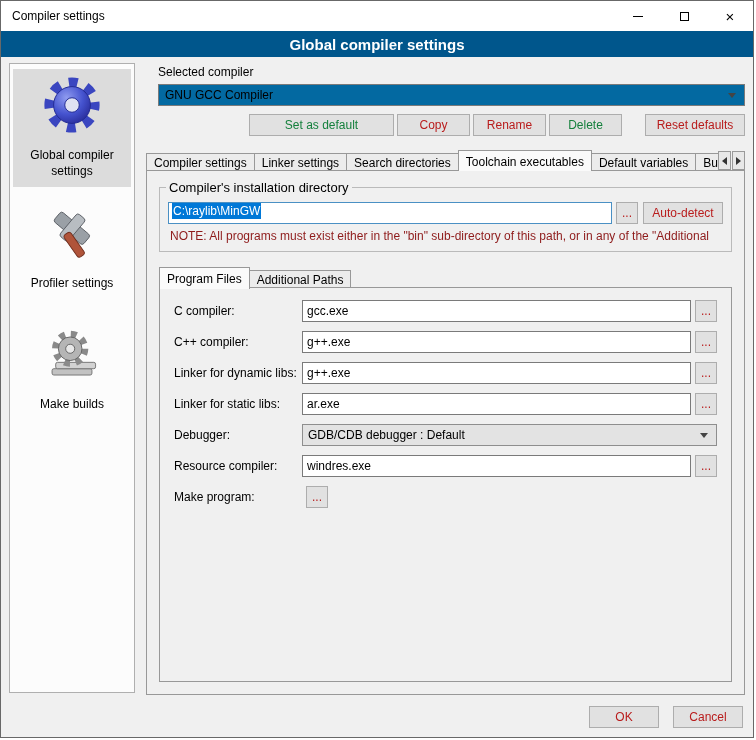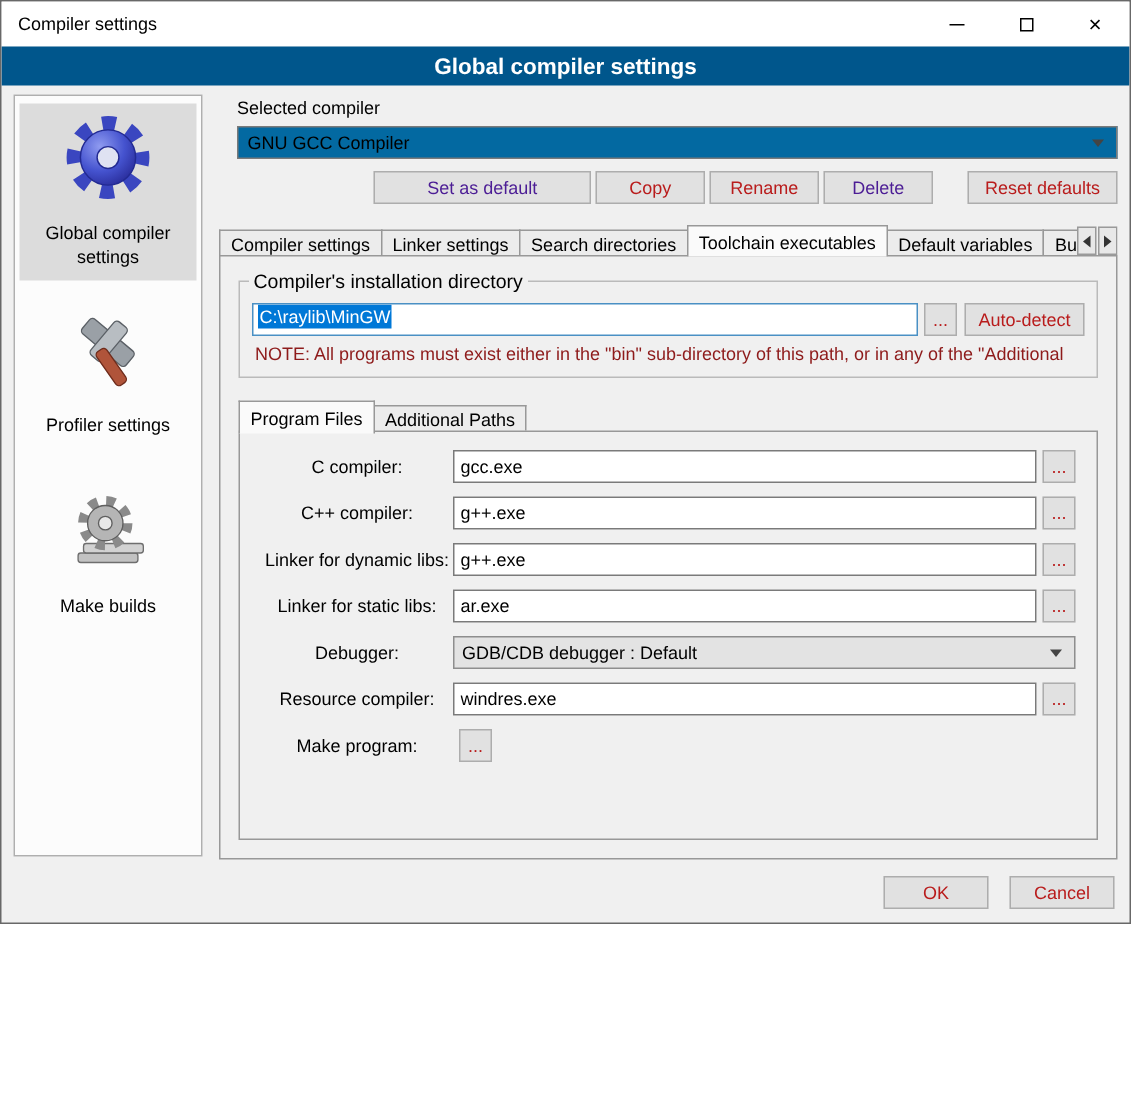--- a/index.html
+++ b/index.html
@@ -1,17 +1,17 @@
 <!DOCTYPE html>
 <html><head>
 <meta charset="utf-8">
 <style>
   * { box-sizing: border-box; }
   body { margin:0; background:#ffffff; font-family:"Liberation Sans", sans-serif; }
-  .win { width:754px; height:616px; border:1px solid #686868; position:relative; background:#F0F0F0; overflow:hidden; }
+  .win { width:754px; height:738px; border:1px solid #686868; position:relative; background:#F0F0F0; overflow:hidden; }
 
   
   .titlebar { height:30px; background:#ffffff; display:flex; align-items:center; }
   .title { font-size:12px; padding-left:11px; flex:1; color:#000; }
   .ctl { width:46px; height:30px; display:flex; align-items:center; justify-content:center; cursor:pointer; }
   .glyph-min { width:10px; height:1px; background:#000; }
   .glyph-max { width:9px; height:9px; border:1px solid #000; }
   .ctl-close { font-size:15px; line-height:1; }
 
   
@@ -30,21 +30,21 @@
 
   
   .content { position:absolute; left:145px; right:8px; top:4px; bottom:2px; display:flex; flex-direction:column; }
   .sel-label { font-size:12px; margin:4px 0 5px 12px; }
   .row-combo { margin-left:12px; height:22px; background:#0369a1; border:1px solid #7A7A7A; display:flex; align-items:center; cursor:pointer; }
   .combo-text { font-size:12px; padding-left:6px; flex:1; }
   .combo-arrow { width:0; height:0; margin-right:8px; border-left:4px solid transparent; border-right:4px solid transparent; border-top:5px solid #444; }
 
   .btnrow { margin:8px 0 0 12px; display:flex; justify-content:flex-end; gap:3px; height:22px; }
   .btn { background:#E1E1E1; border:1px solid #ADADAD; font-size:12px; display:flex; align-items:center; justify-content:center; cursor:pointer; color:#b91c1c; }
-  .btn.disabled { color:#4c1d95; cursor:default; }
+  .btn.disabled { color:#15803d; cursor:default; }
   .w145 { width:145px; } .w73 { width:73px; } .w100 { width:100px; margin-left:20px; }
 
   
   .tabstrip { margin-top:13px; display:flex; align-items:flex-end; height:22px; position:relative; padding-right:28px; overflow:hidden; }
   .tab { flex:0 0 auto; font-size:12px; padding:0 7px; height:19px; line-height:19px; background:#ECECEC; border:1px solid #989898; border-bottom:none; margin-right:-1px; margin-bottom:-1px; white-space:nowrap; cursor:pointer; }
   .tab.active { background:#FAFAFA; height:22px; line-height:22px; z-index:2; position:relative; }
   .tab.clip { max-width:34px; overflow:hidden; }
   .tabscroll { position:absolute; right:0; bottom:1px; display:flex; z-index:3; }
   .tsbtn { width:13px; height:19px; background:#E8E8E8; border:1px solid #9A9A9A; display:flex; align-items:center; justify-content:center; cursor:pointer; margin-left:1px; }
   .tri-l { width:0; height:0; border-top:4px solid transparent; border-bottom:4px solid transparent; border-right:5px solid #333; }
@@ -60,21 +60,21 @@
   .dirsel { background:#0078D7; color:#fff; padding:1px 1px; white-space:nowrap; }
   .browse { width:22px; margin-left:4px; }
   .autodetect { width:80px; margin-left:5px; }
   .note { color:#8E1B1B; font-size:12px; margin:5px 0 6px 2px; white-space:nowrap; overflow:hidden; }
 
   
   .subtabs { display:flex; align-items:flex-end; height:22px; margin-top:14px; }
   .subpanel { border:1px solid #989898; flex:1; margin-top:-1px; padding:12px 14px; background:#F0F0F0; min-height:0; }
 
   .frow { display:flex; align-items:center; margin-bottom:9px; height:22px; }
-  .flabel { flex:0 0 128px; font-size:12px;text-align:center; }
+  .flabel { flex:0 0 128px; font-size:12px; }
   .finput { flex:1; height:22px; border:1px solid #7A7A7A; background:#fff; font-size:12px; padding:0 4px; font-family:inherit; min-width:0; }
   .fbrowse { width:22px; height:22px; margin-left:4px; flex:0 0 22px; }
   .fselect { flex:1; height:22px; background:#E3E3E3; border:1px solid #8E8E8E; display:flex; align-items:center; padding-left:5px; font-size:12px; cursor:pointer; }
   .fselect .combo-arrow { margin-left:auto; }
 
   
   .footer { position:absolute; left:0; right:0; bottom:0; height:40px; display:flex; align-items:center; justify-content:flex-end; padding-right:10px; gap:14px; }
   .footbtn { width:70px; height:22px; }
 </style>
 </head>

